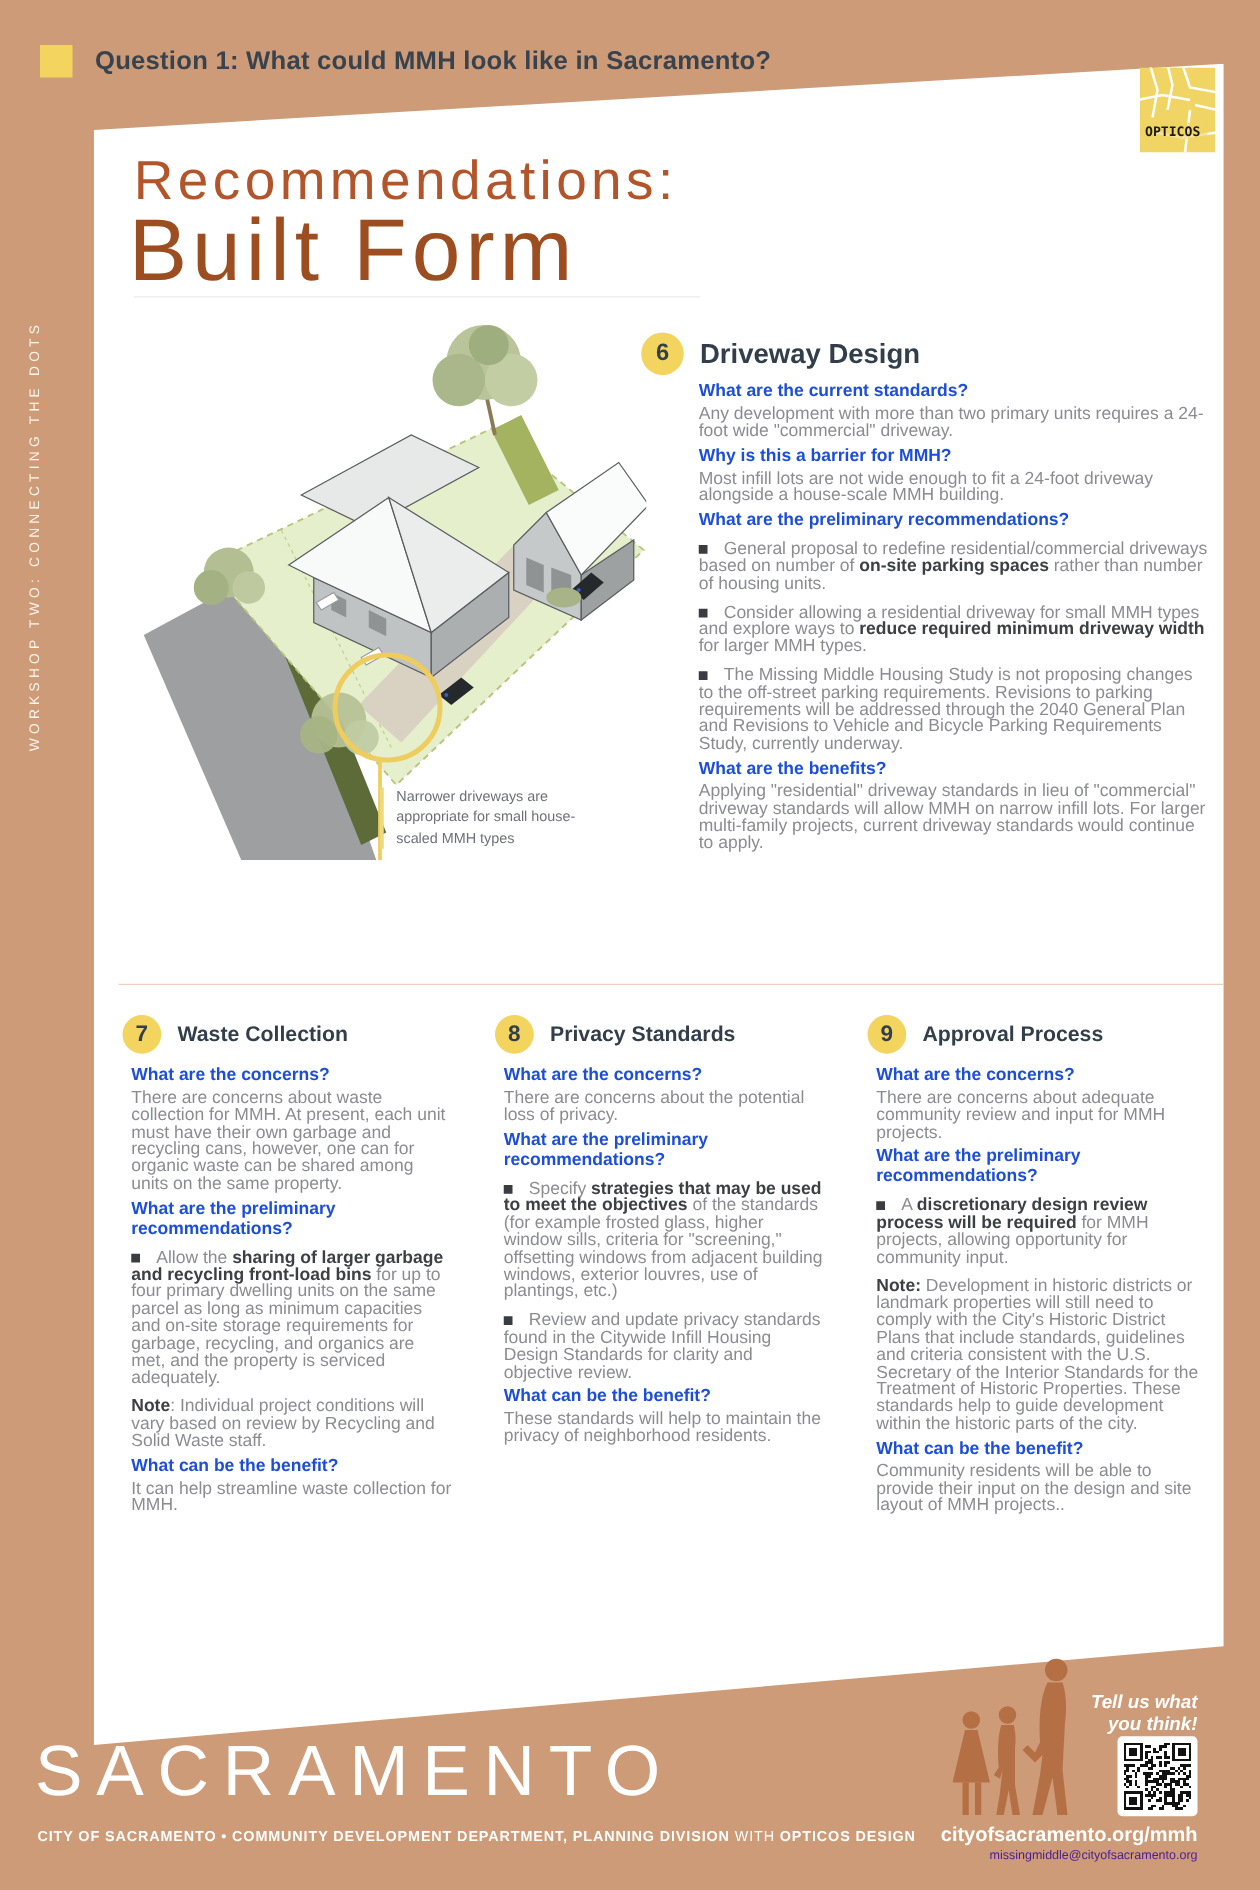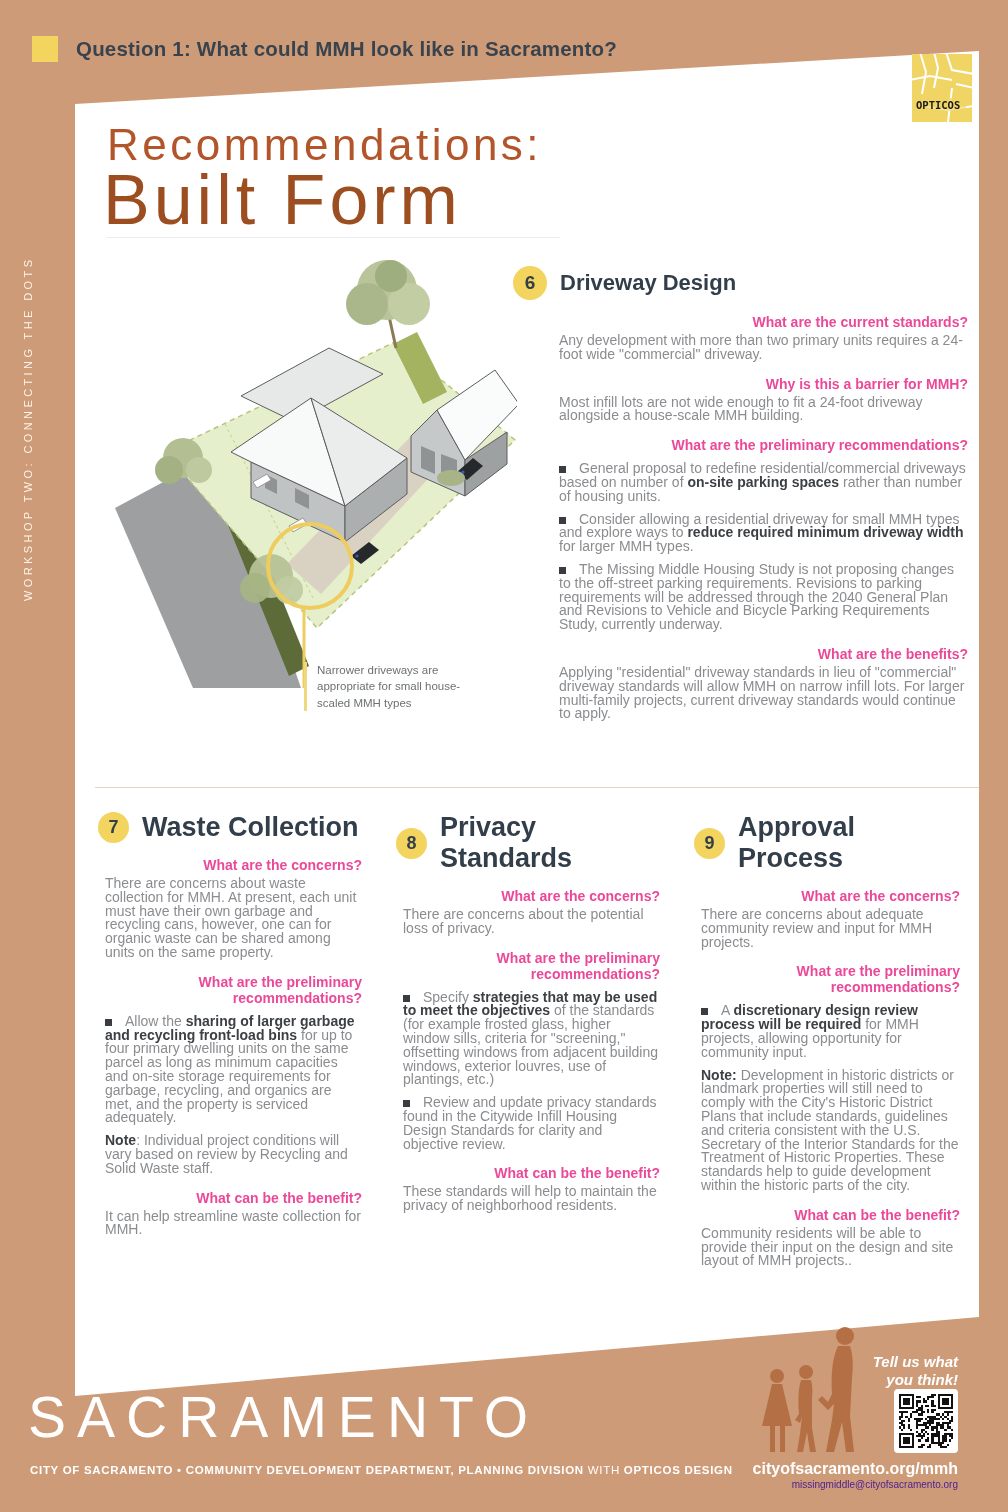--- a/index.html
+++ b/index.html
@@ -25,32 +25,32 @@
   
   .title-eyebrow{position:absolute;left:107px;top:120px;font-size:44px;font-weight:300;
       color:#b2552b;letter-spacing:3.5px;}
   .title-main{position:absolute;left:103px;top:160px;font-size:70px;font-weight:300;
       color:#9d4e20;letter-spacing:4px;}
   .title-rule{position:absolute;left:107px;top:237px;width:453px;height:1px;background:#ececec;}
 
   
   #illo{position:absolute;left:105px;top:246px;width:412px;height:442px;}
   .illo-caption{position:absolute;left:304px;top:630px;width:168px;padding-left:10px;
-      border-left:3px solid #f0d87c;font-size:11.5px;line-height:1.42;color:#6d7174;margin-top:32px;}
+      border-left:3px solid #f0d87c;font-size:11.5px;line-height:1.42;color:#6d7174;}
 
   
   .sec-head{display:flex;align-items:center;gap:13px;}
   .badge{flex:0 0 auto;border-radius:50%;background:#f2d45f;color:#333f4b;font-weight:bold;
       display:flex;align-items:center;justify-content:center;}
   .badge.big{width:34px;height:34px;font-size:19px;}
   .badge.sm{width:31px;height:31px;font-size:18px;}
   .sec-title{font-weight:bold;color:#323e4a;}
   .sec-title.big{font-size:22px;}
-  .sec-title.sm{font-size:27px;}
-  .subhead{font-size:14px;line-height:16px;font-weight:bold;color:#ec4899;margin-top:14px;text-align:right;}
+  .sec-title.sm{font-size:17px;}
+  .subhead{font-size:14px;line-height:16px;font-weight:bold;color:#1d4ed8;margin-top:4px;}
   .bodytext{font-size:14px;line-height:13.8px;color:#8a8c8f;margin-top:4px;}
   .bodytext b{font-weight:bold;color:#3c3f43;}
   .bullet{margin-top:9px;}
   .sq{display:inline-block;width:7px;height:7px;background:#393c40;margin-right:13px;}
 
   #col6{position:absolute;left:513px;top:266px;width:456px;}
   #col6 .content{margin-left:46px;width:409px;}
   .col3{position:absolute;top:812px;}
   #col7{left:98px;width:264px;}
   #col8{left:396px;width:264px;}

